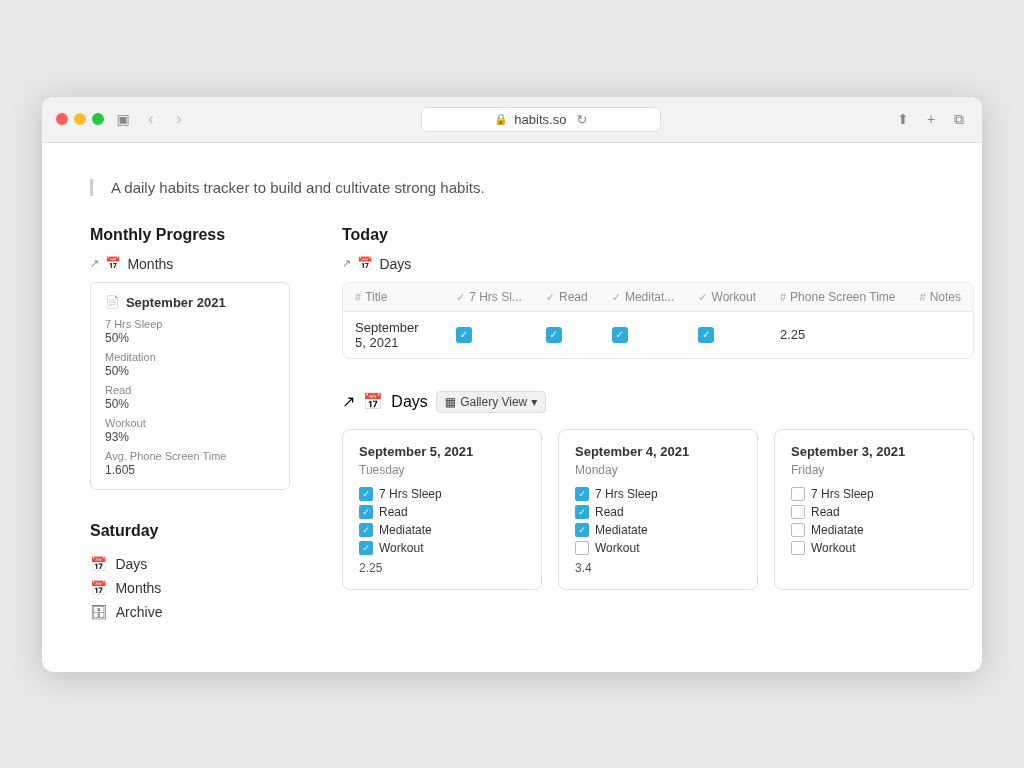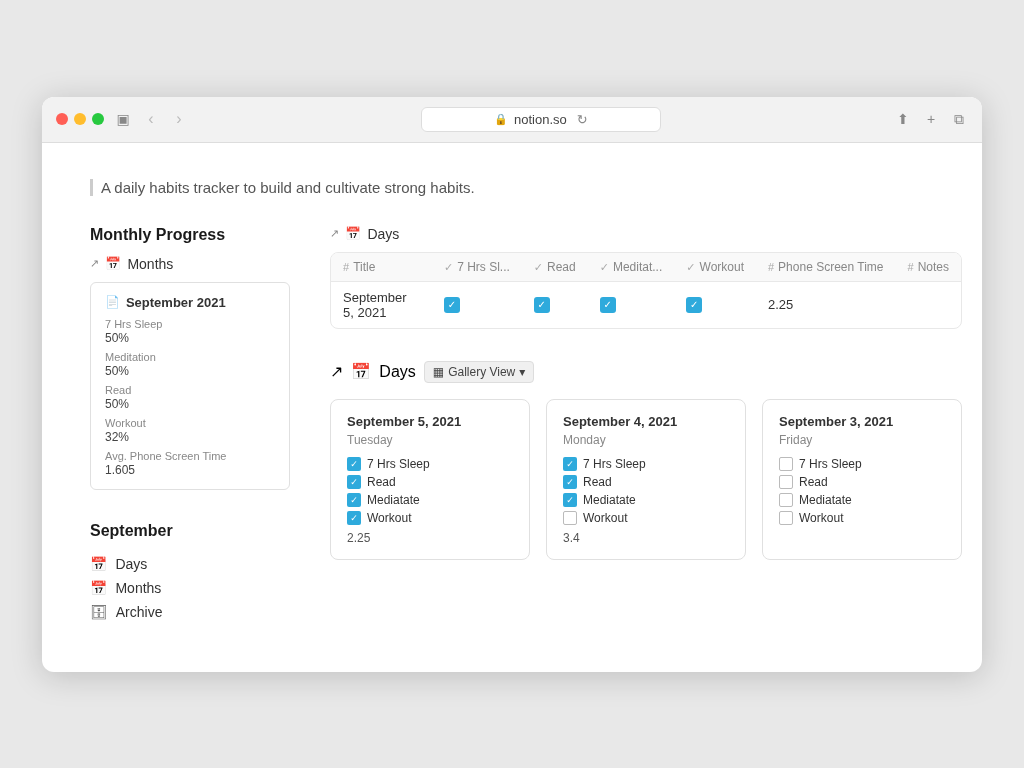--- a/index.html
+++ b/index.html
@@ -81,28 +81,28 @@
     .page-title {
       font-size: 32px;
       font-weight: 700;
       color: #1a1a1a;
       margin-bottom: 10px;
     }
 
     .page-subtitle {
       font-size: 15px;
       color: #555;
-      padding-left: 8px;
+      padding-left: 18px;
       border-left: 3px solid #ccc;
       margin-bottom: 30px;
     }
 
     .main-layout {
       display: flex;
-      gap: 40px;
+      gap: 52px;
     }
 
     .sidebar {
       width: 200px;
       flex-shrink: 0;
     }
 
     .right-content {
       flex: 1;
     }
@@ -322,21 +322,21 @@
       <div class="traffic-light tl-red"></div>
       <div class="traffic-light tl-yellow"></div>
       <div class="traffic-light tl-green"></div>
     </div>
     <div class="toolbar-icon">▣</div>
     <div class="toolbar-icon" style="font-size:16px; color:#bbb;">‹</div>
     <div class="toolbar-icon" style="font-size:16px; color:#bbb;">›</div>
     <div class="toolbar-spacer"></div>
     <div class="address-bar">
       <span class="lock-icon">🔒</span>
-      <span>notion.so</span>
+      <span>habits.so</span>
       <span style="color:#888; margin-left:4px;">↻</span>
     </div>
     <div class="toolbar-spacer"></div>
     <div class="toolbar-right">
       <div class="toolbar-icon">⬆</div>
       <div class="toolbar-icon">+</div>
       <div class="toolbar-icon">⧉</div>
     </div>
   </div>
 
@@ -361,47 +361,48 @@
               <span class="doc-icon">📄</span>
               <span>September 2021</span>
             </div>
             <div class="month-stat-label">7 Hrs Sleep</div>
             <div class="month-stat-value">50%</div>
             <div class="month-stat-label">Meditation</div>
             <div class="month-stat-value">50%</div>
             <div class="month-stat-label">Read</div>
             <div class="month-stat-value">50%</div>
             <div class="month-stat-label">Workout</div>
-            <div class="month-stat-value">32%</div>
+            <div class="month-stat-value">93%</div>
             <div class="month-stat-label">Avg. Phone Screen Time</div>
             <div class="month-stat-value">1.605</div>
           </div>
         </div>
 
         <div class="databases-section">
-          <h2 class="section-title">September</h2>
+          <h2 class="section-title">Saturday</h2>
           <div class="db-item">
             <span class="db-icon">📅</span>
             <span>Days</span>
           </div>
           <div class="db-item">
             <span class="db-icon">📅</span>
             <span>Months</span>
           </div>
           <div class="db-item">
             <span class="db-icon">🗄</span>
             <span>Archive</span>
           </div>
         </div>
 
       </div>
 
       <div class="right-content">
 
         <div class="today-section">
+          <h2 class="section-title">Today</h2>
 
           <div class="view-header">
             <span class="arrow-icon">↗</span>
             <span class="cal-icon">📅</span>
             <span class="view-label">Days</span>
           </div>
 
           <div class="table-container">
             <table class="data-table">
               <thead>

